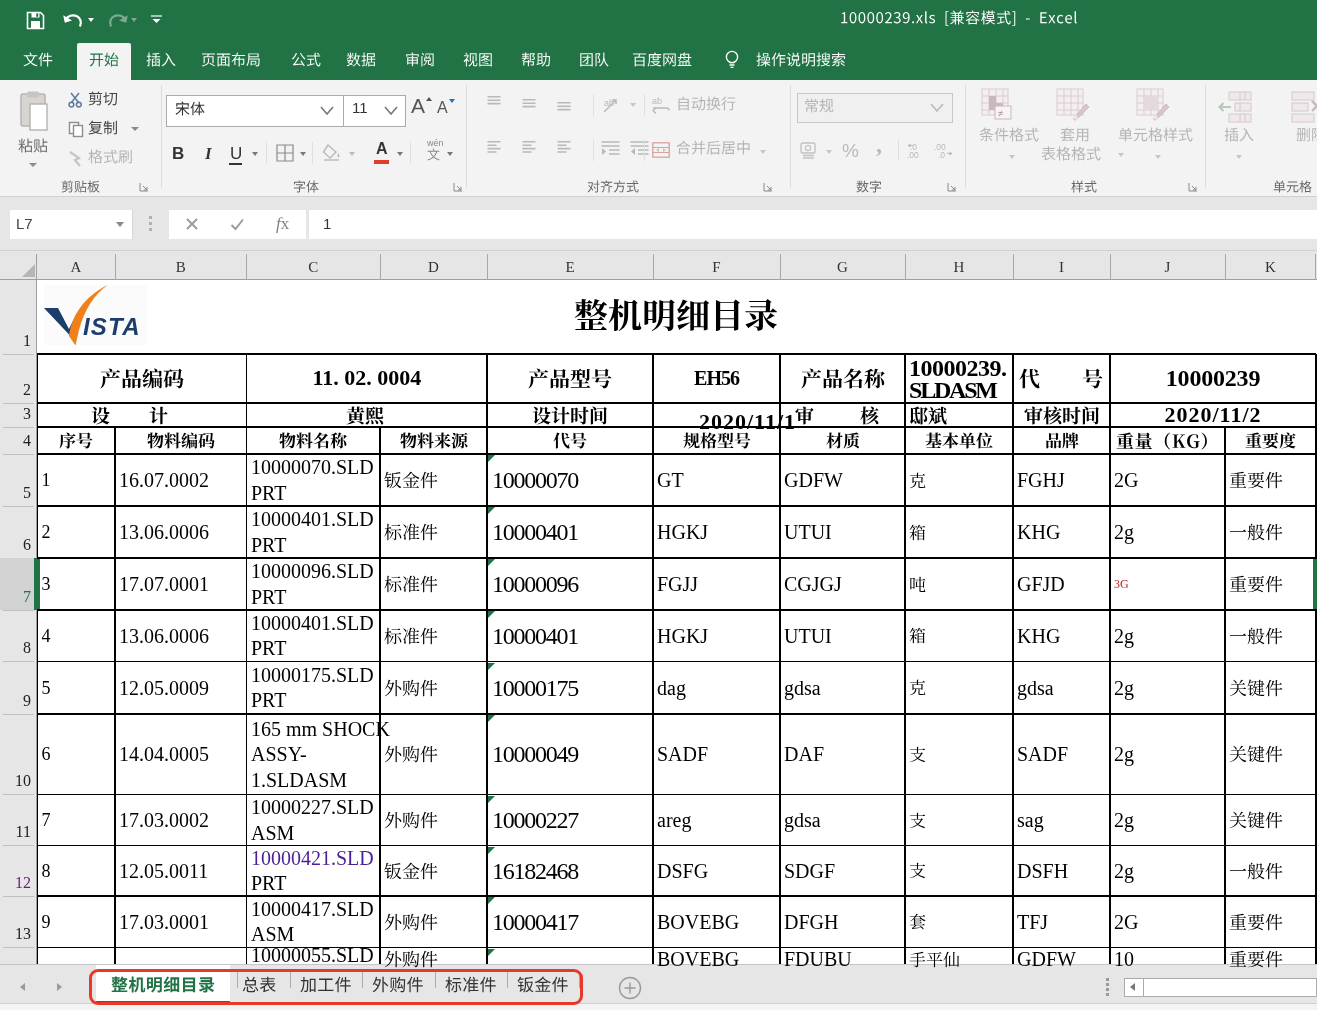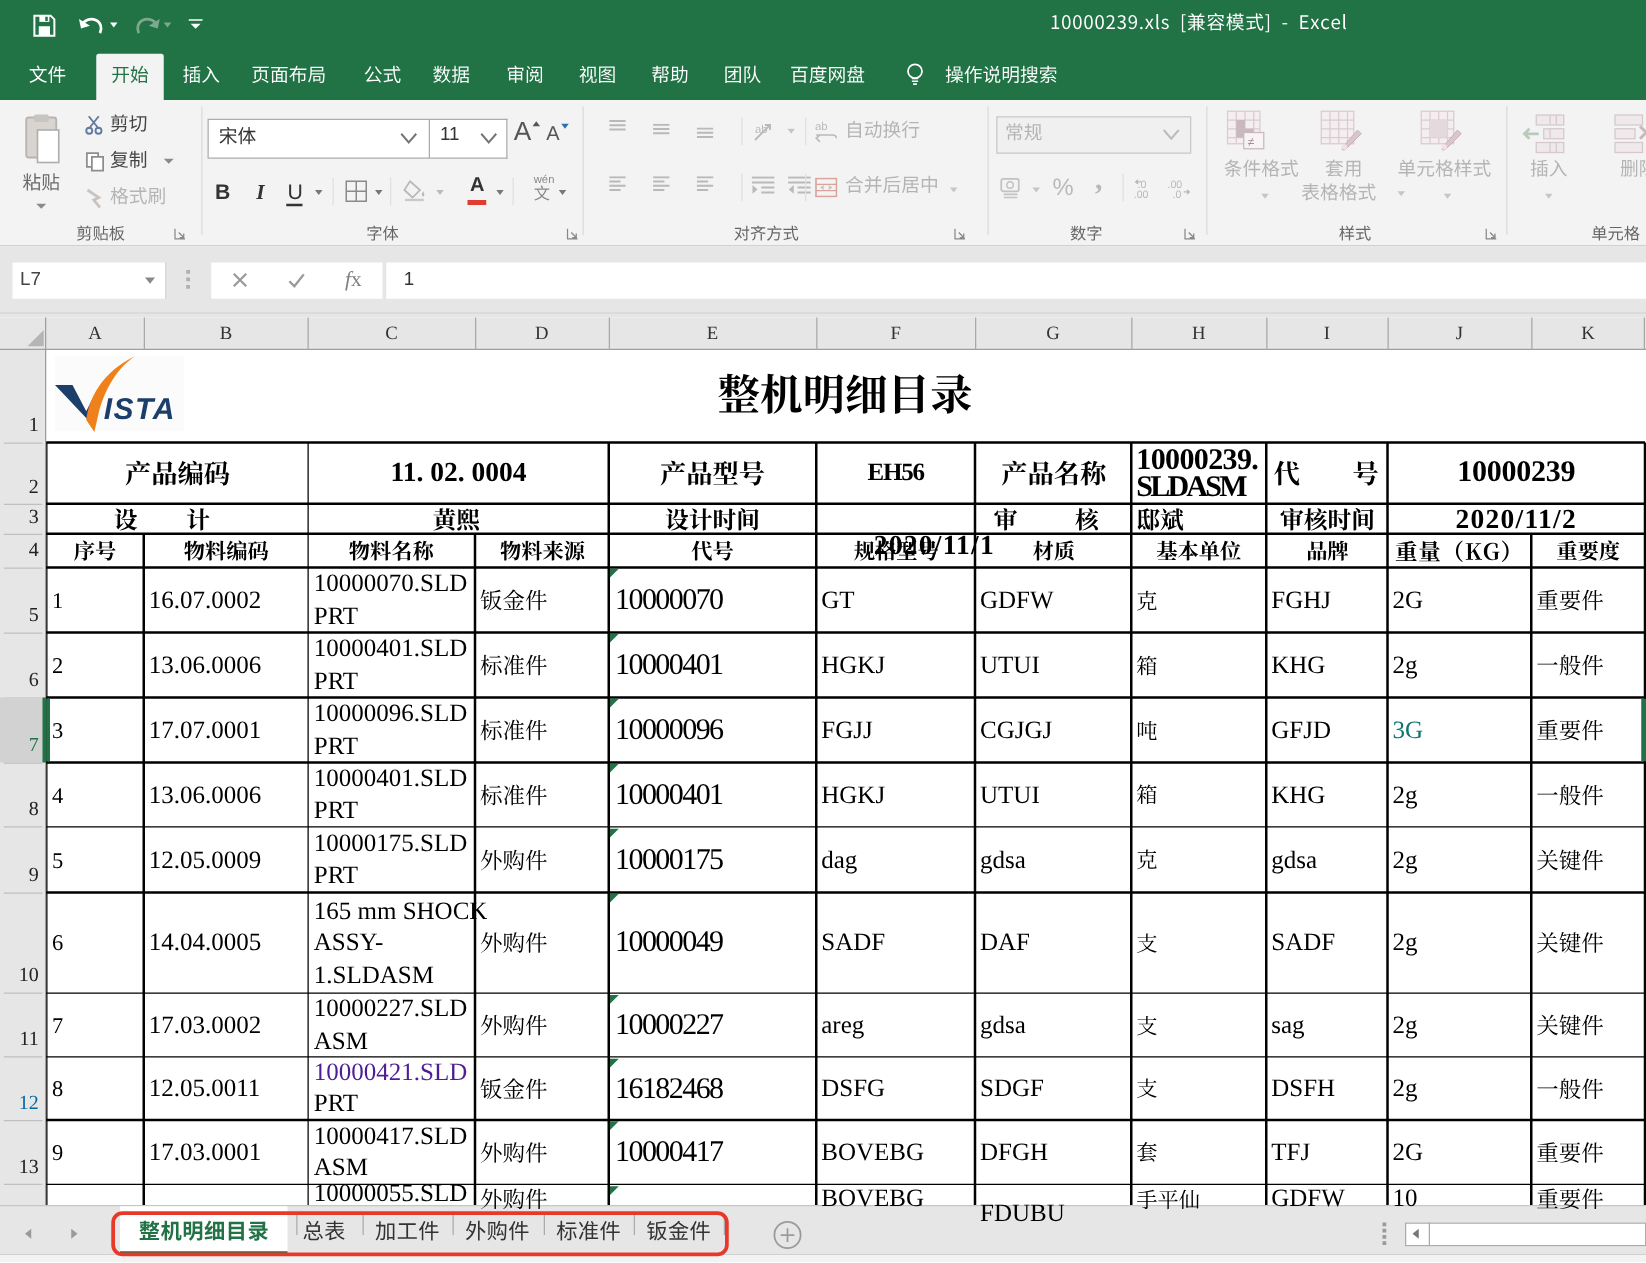--- a/index.html
+++ b/index.html
@@ -591,21 +591,21 @@
     <div style="position:absolute;top:588.5px;font-family:'Liberation Serif',serif;font-size:16.0px;font-weight:400;color:#217346;line-height:16.0px;white-space:pre;left:31.0px;transform:translateX(-100%);">7</div>
     <div style="position:absolute;left:3px;top:661px;width:31px;height:1px;background:#c0c0c0"></div>
     <div style="position:absolute;top:640.0px;font-family:'Liberation Serif',serif;font-size:16.0px;font-weight:400;color:#222;line-height:16.0px;white-space:pre;left:31.0px;transform:translateX(-100%);">8</div>
     <div style="position:absolute;left:3px;top:713.5px;width:31px;height:1px;background:#c0c0c0"></div>
     <div style="position:absolute;top:692.5px;font-family:'Liberation Serif',serif;font-size:16.0px;font-weight:400;color:#222;line-height:16.0px;white-space:pre;left:31.0px;transform:translateX(-100%);">9</div>
     <div style="position:absolute;left:3px;top:794px;width:31px;height:1px;background:#c0c0c0"></div>
     <div style="position:absolute;top:773.0px;font-family:'Liberation Serif',serif;font-size:16.0px;font-weight:400;color:#222;line-height:16.0px;white-space:pre;left:31.0px;transform:translateX(-100%);">10</div>
     <div style="position:absolute;left:3px;top:845px;width:31px;height:1px;background:#c0c0c0"></div>
     <div style="position:absolute;top:824.0px;font-family:'Liberation Serif',serif;font-size:16.0px;font-weight:400;color:#222;line-height:16.0px;white-space:pre;left:31.0px;transform:translateX(-100%);">11</div>
     <div style="position:absolute;left:3px;top:895.5px;width:31px;height:1px;background:#c0c0c0"></div>
-    <div style="position:absolute;top:874.5px;font-family:'Liberation Serif',serif;font-size:16.0px;font-weight:400;color:#0369a1;line-height:16.0px;white-space:pre;left:31.0px;transform:translateX(-100%);">12</div>
+    <div style="position:absolute;top:874.5px;font-family:'Liberation Serif',serif;font-size:16.0px;font-weight:400;color:#701a75;line-height:16.0px;white-space:pre;left:31.0px;transform:translateX(-100%);">12</div>
     <div style="position:absolute;left:3px;top:947px;width:31px;height:1px;background:#c0c0c0"></div>
     <div style="position:absolute;top:926.0px;font-family:'Liberation Serif',serif;font-size:16.0px;font-weight:400;color:#222;line-height:16.0px;white-space:pre;left:31.0px;transform:translateX(-100%);">13</div>
     <div style="position:absolute;left:37px;top:353.4px;width:1279px;height:1.2px;background:#000"></div>
     <div style="position:absolute;left:37px;top:402.4px;width:1279px;height:1.2px;background:#000"></div>
     <div style="position:absolute;left:37px;top:426.4px;width:1279px;height:1.2px;background:#000"></div>
     <div style="position:absolute;left:37px;top:453.4px;width:1279px;height:1.2px;background:#000"></div>
     <div style="position:absolute;left:37px;top:505.4px;width:1279px;height:1.2px;background:#000"></div>
     <div style="position:absolute;left:37px;top:557.4px;width:1279px;height:1.2px;background:#000"></div>
     <div style="position:absolute;left:37px;top:609.4px;width:1279px;height:1.2px;background:#000"></div>
     <div style="position:absolute;left:37px;top:660.9px;width:1279px;height:1.2px;background:#000"></div>
@@ -718,21 +718,21 @@
     <div style="position:absolute;left:532.0px;top:405.5px;color:#000;fill:#000">
       <svg class="t" width="76.0" height="23.9">
         <g transform="translate(0,16.72) scale(0.01900,-0.01900)">
           <use href="#d15" x="0"></use>
           <use href="#d16" x="1000"></use>
           <use href="#d19" x="2000"></use>
           <use href="#d20" x="3000"></use>
         </g>
       </svg>
     </div>
-    <div style="position:absolute;top:425px;font-family:'Liberation Serif',serif;font-size:22.0px;font-weight:700;color:#000;line-height:22.0px;white-space:pre;letter-spacing:1.00px;left:716.5px;transform:translateX(-50%);margin-left:31px;">2020/11/1</div>
+    <div style="position:absolute;top:411px;font-family:'Liberation Serif',serif;font-size:22.0px;font-weight:700;color:#000;line-height:22.0px;white-space:pre;letter-spacing:1.00px;left:716.5px;transform:translateX(-50%);margin-left:31px;">2020/11/1</div>
     <div style="position:absolute;left:795.0px;top:405.5px;color:#000;fill:#000">
       <svg class="t" width="19.0" height="23.9">
         <g transform="translate(0,16.72) scale(0.01900,-0.01900)">
           <use href="#d21" x="0"></use>
         </g>
       </svg>
     </div>
     <div style="position:absolute;left:860.0px;top:405.5px;color:#000;fill:#000">
       <svg class="t" width="19.0" height="23.9">
         <g transform="translate(0,16.72) scale(0.01900,-0.01900)">
@@ -950,21 +950,21 @@
     <div style="position:absolute;top:573.8px;font-family:'Liberation Serif',serif;font-size:20.0px;font-weight:400;color:#000;line-height:20.0px;white-space:pre;left:657.0px;">FGJJ</div>
     <div style="position:absolute;top:573.8px;font-family:'Liberation Serif',serif;font-size:20.0px;font-weight:400;color:#000;line-height:20.0px;white-space:pre;left:784.0px;">CGJGJ</div>
     <div style="position:absolute;left:909.0px;top:575.5px;color:#000;fill:#000">
       <svg class="t" width="17.0" height="21.4">
         <g transform="translate(0,14.96) scale(0.01700,-0.01700)">
           <use href="#c11" x="0"></use>
         </g>
       </svg>
     </div>
     <div style="position:absolute;top:573.8px;font-family:'Liberation Serif',serif;font-size:20.0px;font-weight:400;color:#000;line-height:20.0px;white-space:pre;left:1017.0px;">GFJD</div>
-    <div style="position:absolute;top:573.8px;font-family:'Liberation Serif',serif;font-size:20.0px;font-weight:400;color:#0f766e;line-height:20.0px;white-space:pre;left:1114.0px;">3G</div>
+    <div style="position:absolute;top:573.8px;font-family:'Liberation Serif',serif;font-size:12px;font-weight:400;color:#b91c1c;line-height:20.0px;white-space:pre;left:1114.0px;">3G</div>
     <div style="position:absolute;left:1229.0px;top:575.0px;color:#000;fill:#000">
       <svg class="t" width="54.0" height="22.7">
         <g transform="translate(0,15.84) scale(0.01800,-0.01800)">
           <use href="#c4" x="0"></use>
           <use href="#c5" x="1000"></use>
           <use href="#c2" x="2000"></use>
         </g>
       </svg>
     </div>
     <div style="position:absolute;top:626.6px;font-family:'Liberation Serif',serif;font-size:18.0px;font-weight:400;color:#000;line-height:18.0px;white-space:pre;left:41.5px;">4</div>
@@ -1184,21 +1184,21 @@
       <svg class="t" width="54.0" height="22.7">
         <g transform="translate(0,15.84) scale(0.01800,-0.01800)">
           <use href="#c12" x="0"></use>
           <use href="#c13" x="1000"></use>
           <use href="#c2" x="2000"></use>
         </g>
       </svg>
     </div>
     <div style="position:absolute;left:488px;top:948.5px;width:0;height:0;border-right:7px solid transparent;border-top:7px solid #217346"></div>
     <div style="position:absolute;top:948.8px;font-family:'Liberation Serif',serif;font-size:20.0px;font-weight:400;color:#000;line-height:20.0px;white-space:pre;left:657.0px;">BOVEBG</div>
-    <div style="position:absolute;top:948.8px;font-family:'Liberation Serif',serif;font-size:20.0px;font-weight:400;color:#000;line-height:20.0px;white-space:pre;left:784.0px;margin-top:12px;">FDUBU</div>
+    <div style="position:absolute;top:948.8px;font-family:'Liberation Serif',serif;font-size:20.0px;font-weight:400;color:#000;line-height:20.0px;white-space:pre;left:784.0px;">FDUBU</div>
     <div style="position:absolute;left:909.0px;top:950.5px;color:#000;fill:#000">
       <svg class="t" width="51.0" height="21.4">
         <g transform="translate(0,14.96) scale(0.01700,-0.01700)">
           <use href="#c18" x="0"></use>
           <use href="#c19" x="1000"></use>
           <use href="#c20" x="2000"></use>
         </g>
       </svg>
     </div>
     <div style="position:absolute;top:948.8px;font-family:'Liberation Serif',serif;font-size:20.0px;font-weight:400;color:#000;line-height:20.0px;white-space:pre;left:1017.0px;">GDFW</div>

